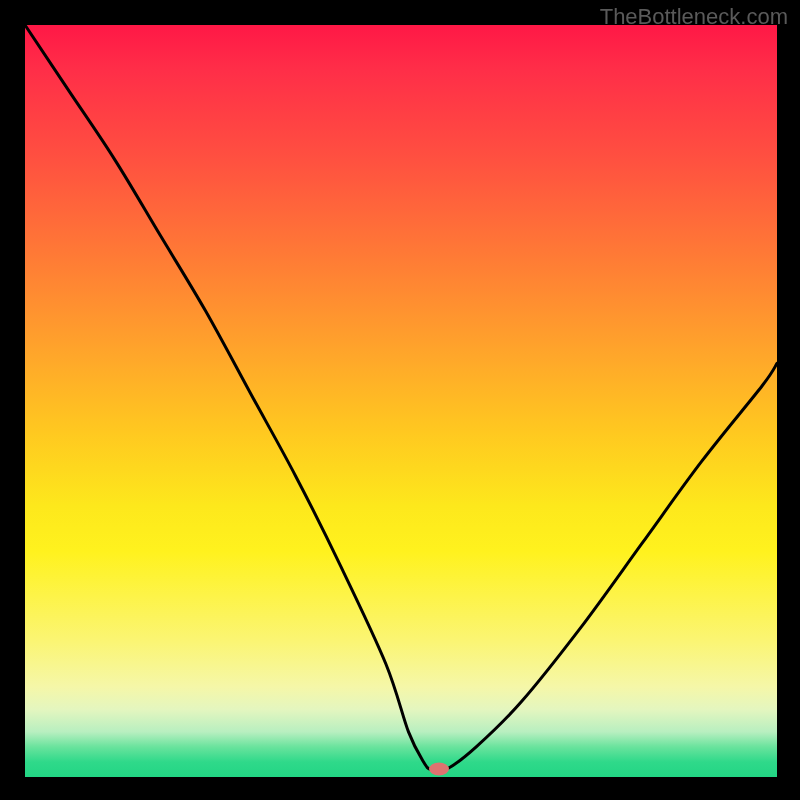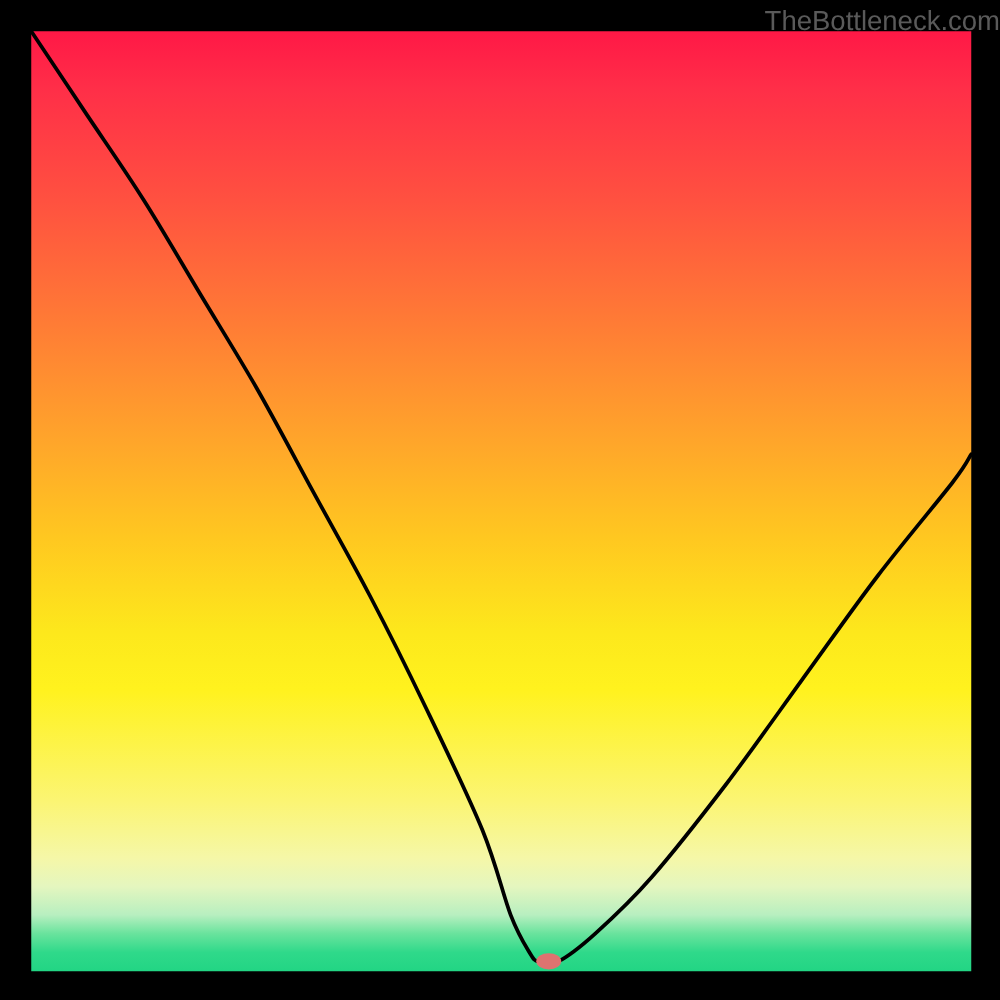--- a/index.html
+++ b/index.html
@@ -6,21 +6,21 @@
   html, body { width: 800px; height: 800px; background: #000; overflow: hidden; }
   .container {
     position: relative;
     width: 800px;
     height: 800px;
     background: #000;
   }
   .watermark {
     position: absolute;
     top: 4px;
-    right: 0;
+    right: 12px;
     color: #5a5a5a;
     font-family: Arial, Helvetica, sans-serif;
     font-size: 22px;
     font-weight: 400;
     z-index: 10;
   }
   .plot {
     position: absolute;
     left: 25px;
     top: 25px;

